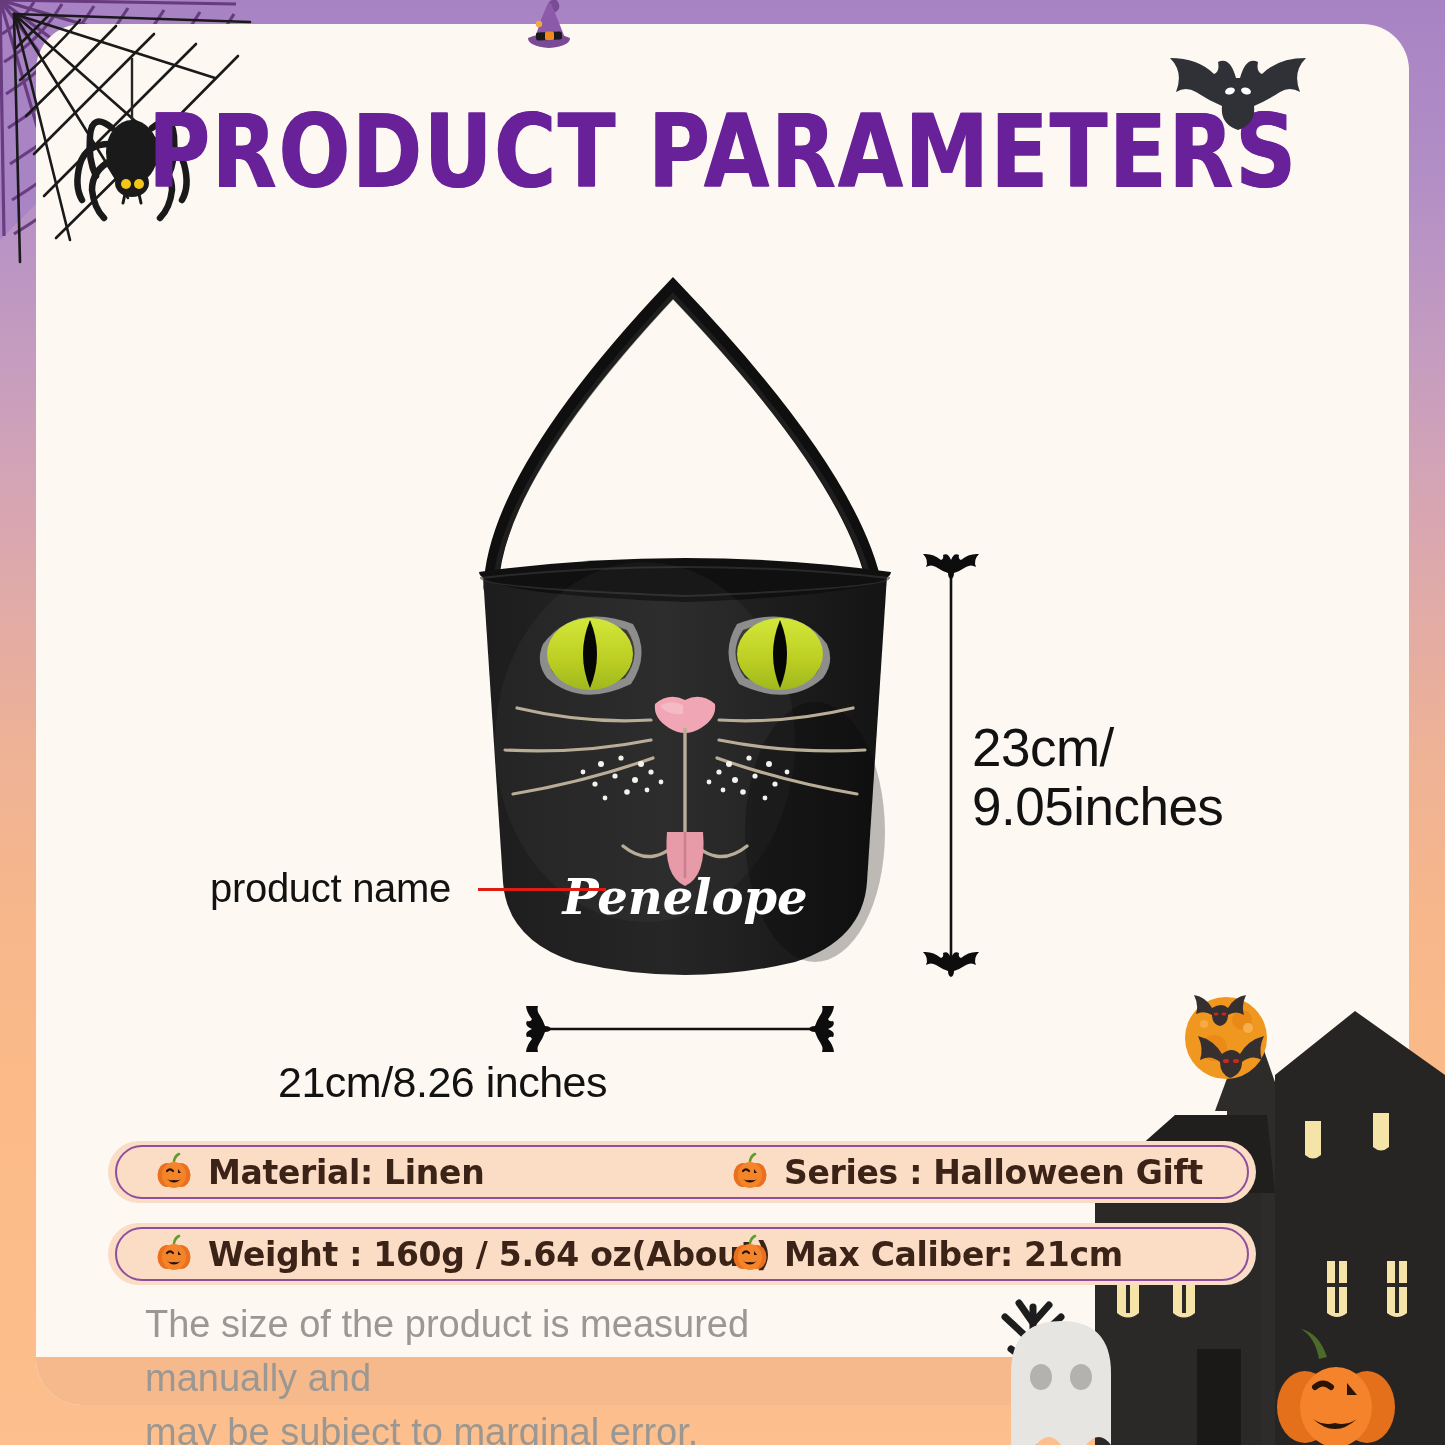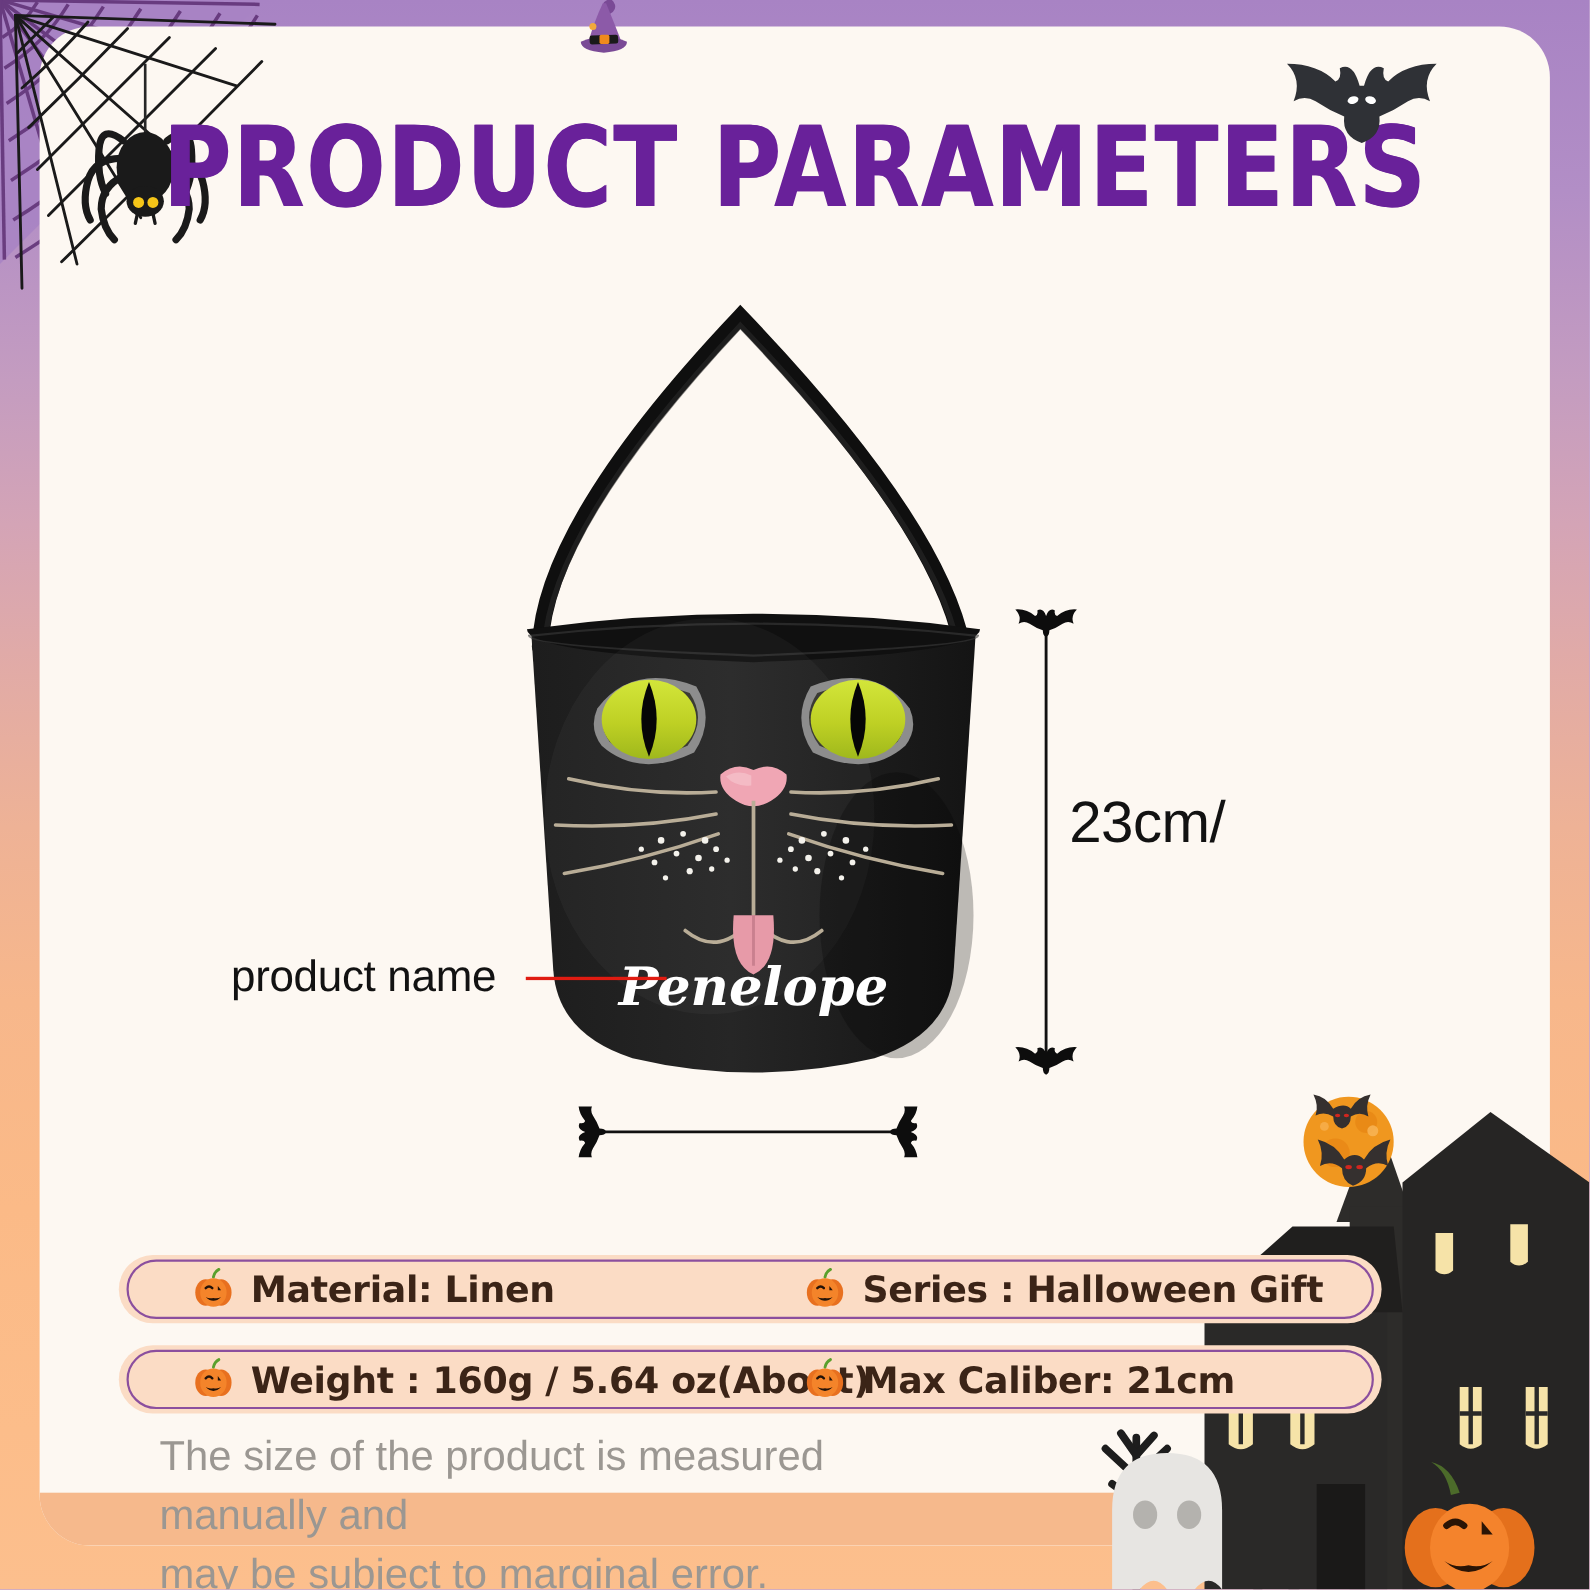--- a/index.html
+++ b/index.html
@@ -198,21 +198,21 @@
     border: 2.4px solid #8b4f9e;
     border-radius: 36px;
     pointer-events: none;
   }
   .pill-cell {
     display: flex;
     align-items: center;
     gap: 14px;
     box-sizing: border-box;
   }
-  .pill-cell.left  { width: 608px; padding-left: 56px; }
+  .pill-cell.left  { width: 608px; padding-left: 36px; }
   .pill-cell.right { flex: 1; padding-left: 4px; }
   .pk { width: 40px; height: 40px; flex: none; }
   .pill-text {
     font-family: "DejaVu Sans", sans-serif;
     font-weight: 700;
     font-size: 33px;
     color: #3b2417;
     letter-spacing: -0.3px;
     white-space: nowrap;
   }
@@ -444,35 +444,37 @@
                Q20 0 25 3 Q22 -4 28 -10 Q18 -11 10 -4 Q7 -5 8 -9 Q3 -12 0 -4 Z" fill="#0d0d0d"></path>
     </g>
     <g transform="translate(35,414)">
       <path d="M0 -4 Q-3 -12 -8 -9 Q-7 -5 -10 -4 Q-18 -11 -28 -10 Q-22 -4 -25 3
                Q-20 0 -15 3 Q-9 7 -3 9 Q-3 14 0 15 Q3 14 3 9 Q9 7 15 3
                Q20 0 25 3 Q22 -4 28 -10 Q18 -11 10 -4 Q7 -5 8 -9 Q3 -12 0 -4 Z" fill="#0d0d0d"></path>
     </g>
   </svg>
   <div id="dim-v-label">
     <div>23cm/</div>
+    <div>9.05inches</div>
   </div>
 
   <svg id="dim-h" viewBox="0 0 320 46">
     <line x1="16" y1="23" x2="304" y2="23" stroke="#111" stroke-width="2.4"></line>
     <g transform="translate(16,23) rotate(-90)">
       <path d="M0 -4 Q-3 -12 -8 -9 Q-7 -5 -10 -4 Q-18 -11 -28 -10 Q-22 -4 -25 3
                Q-20 0 -15 3 Q-9 7 -3 9 Q-3 14 0 15 Q3 14 3 9 Q9 7 15 3
                Q20 0 25 3 Q22 -4 28 -10 Q18 -11 10 -4 Q7 -5 8 -9 Q3 -12 0 -4 Z" fill="#0d0d0d"></path>
     </g>
     <g transform="translate(304,23) rotate(90)">
       <path d="M0 -4 Q-3 -12 -8 -9 Q-7 -5 -10 -4 Q-18 -11 -28 -10 Q-22 -4 -25 3
                Q-20 0 -15 3 Q-9 7 -3 9 Q-3 14 0 15 Q3 14 3 9 Q9 7 15 3
                Q20 0 25 3 Q22 -4 28 -10 Q18 -11 10 -4 Q7 -5 8 -9 Q3 -12 0 -4 Z" fill="#0d0d0d"></path>
     </g>
   </svg>
+  <div id="dim-h-label">21cm/8.26 inches</div>
 
   <div id="cn-label">product name</div>
   <div id="cn-line"></div>
 
   <div id="specs">
 
     <div class="pill">
       <div class="pill-cell left">
         <svg class="pk" viewBox="0 0 40 40">
           <path d="M20 9 Q21 4 25 2" stroke="#5aa02c" stroke-width="2.6" fill="none" stroke-linecap="round"></path>

